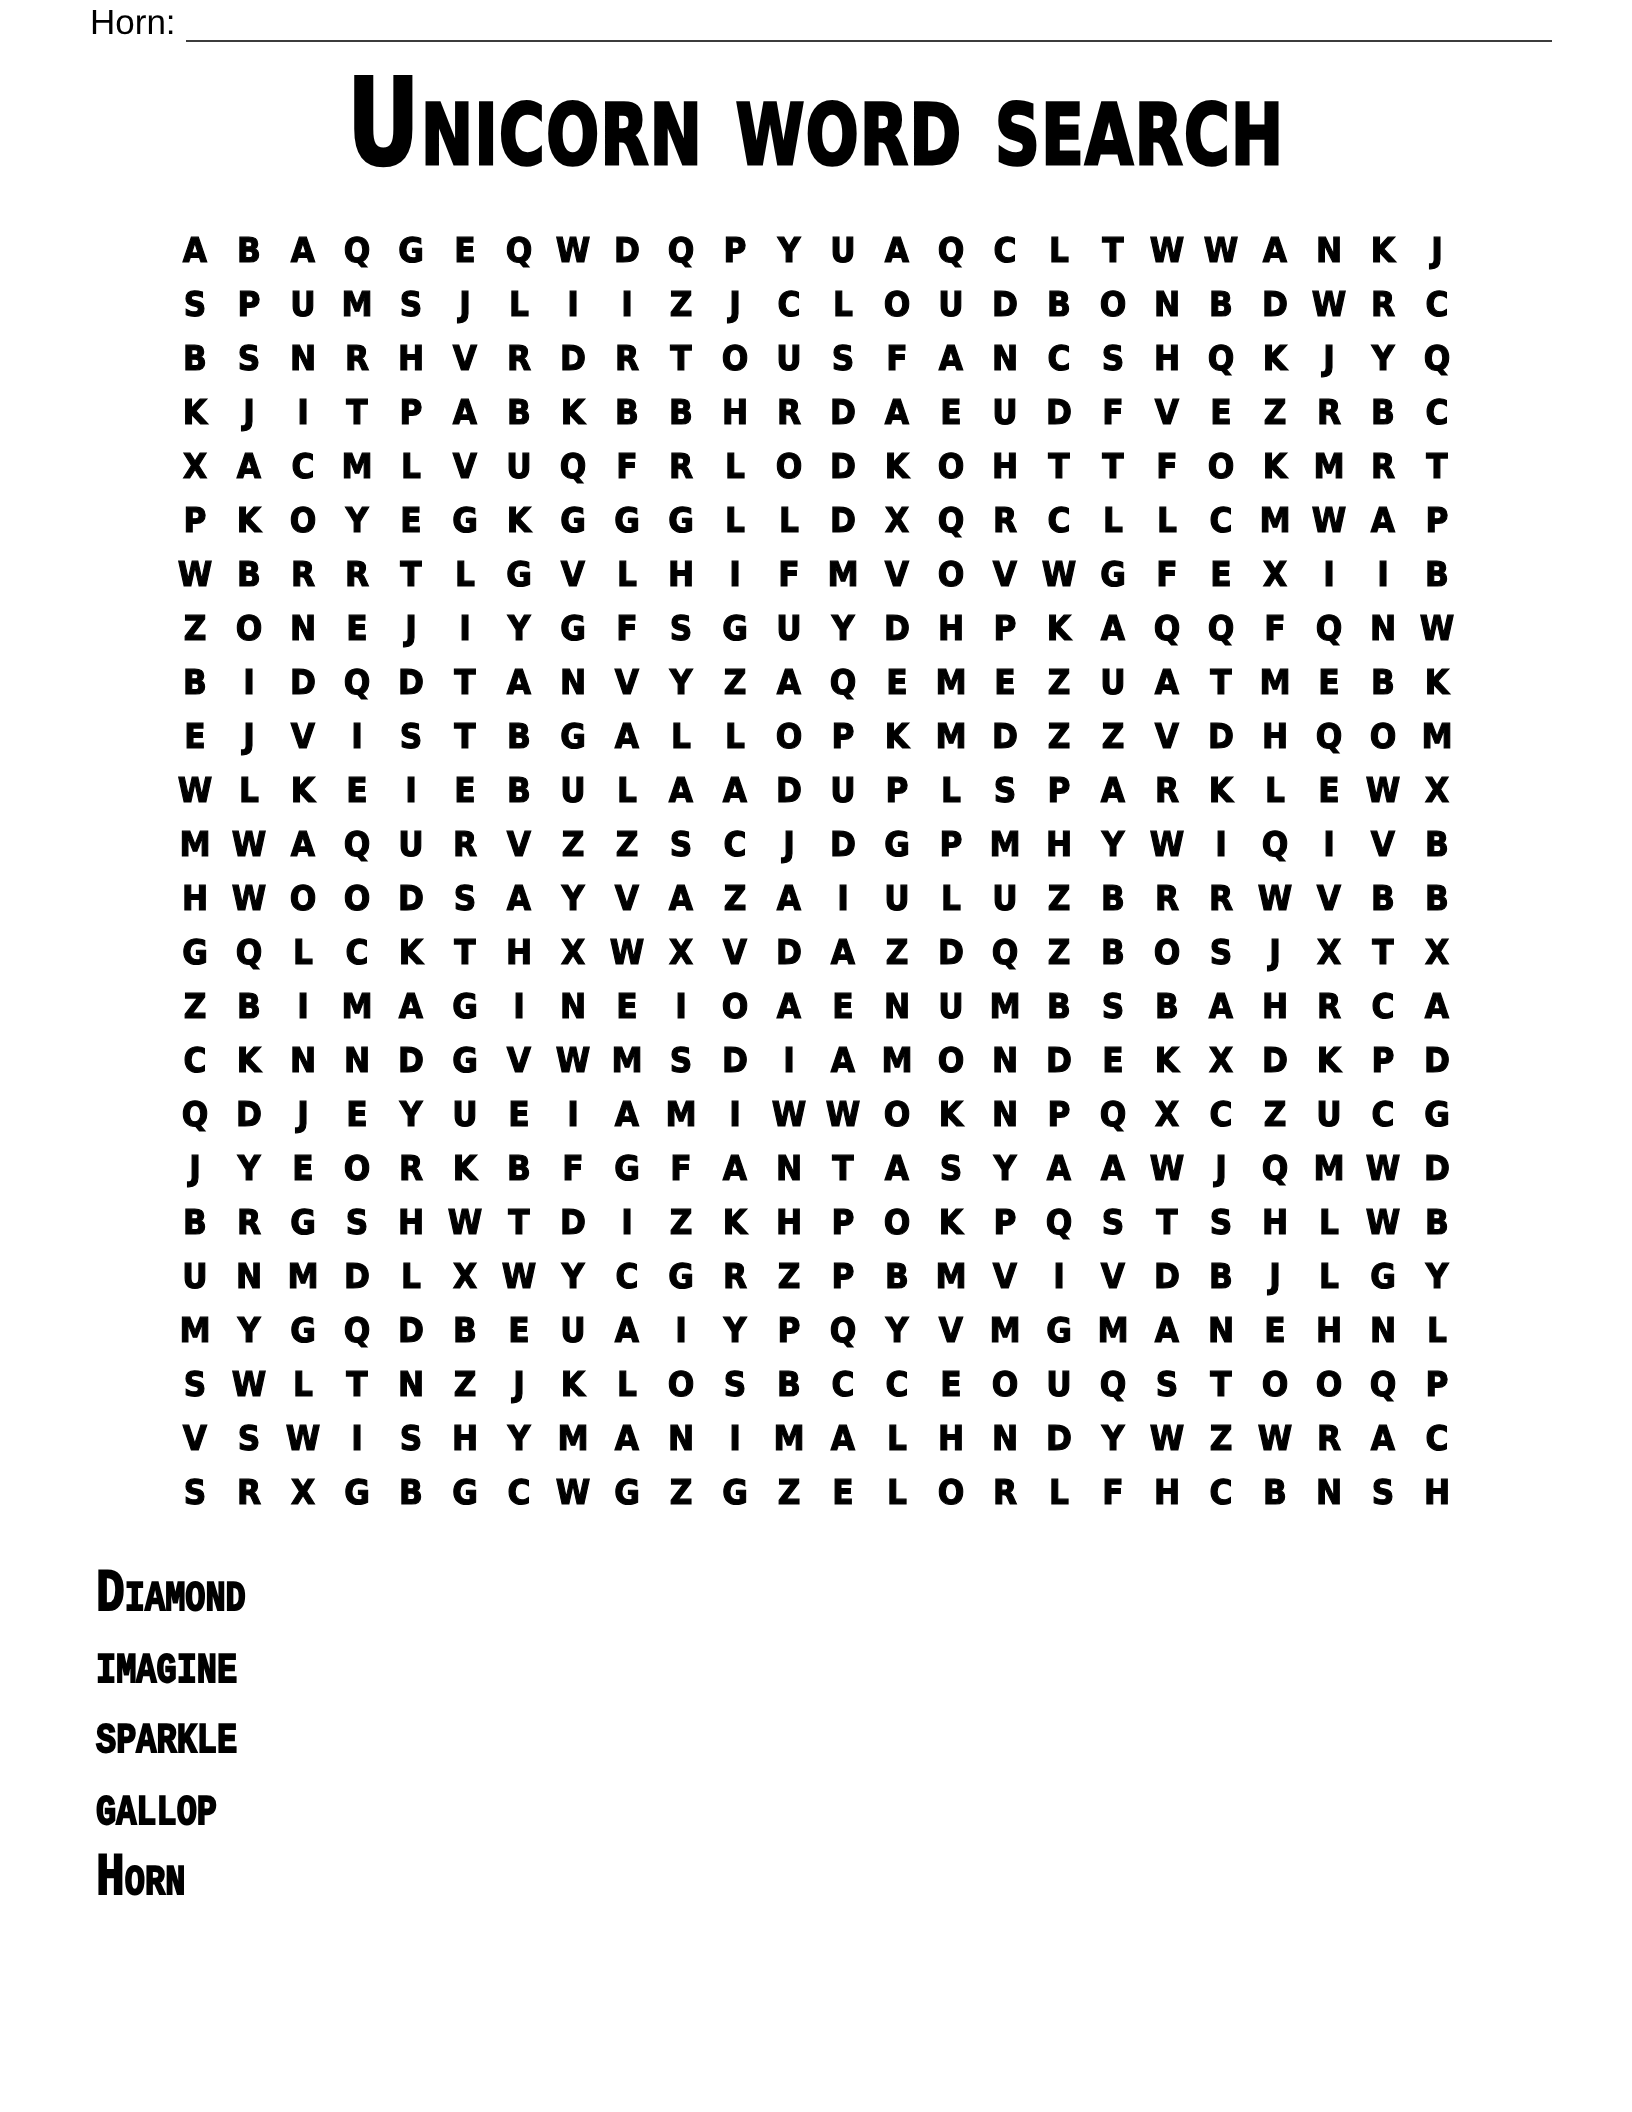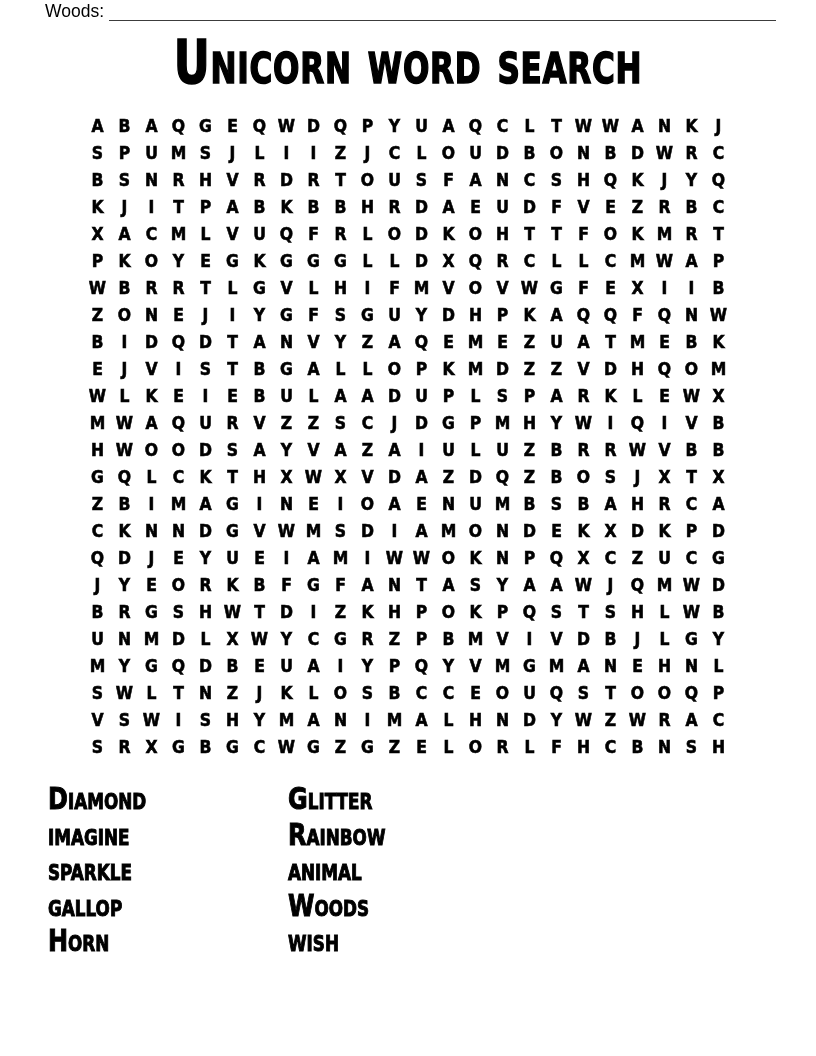--- a/index.html
+++ b/index.html
@@ -54,38 +54,39 @@
     transform: scaleX(0.92);
     -webkit-text-stroke: 0.6px #000;
     user-select: none;
   }
 
   
   .words {
     position: absolute; left: 48px; top: 781px;
     display: grid;
     grid-template-columns: 240px 240px 240px;
+    font-family: Liberation Mono, monospace;
   }
   .word {
     height: 35.6px; line-height: 35.6px;
     font-size: 30px; font-weight: bold;
     font-variant: small-caps;
     transform: scaleX(0.80);
     transform-origin: 0 50%;
     -webkit-text-stroke: 1px #000;
     white-space: nowrap;
   }
 </style>
 </head>
 <body>
 
 <div>
 
   <div class="name-row">
-    <span class="name-label">Woods:</span>
+    <span class="name-label">Horn:</span>
     <span class="name-line"></span>
   </div>
 
   <h1 class="title">Unicorn word search</h1>
 
   <div class="grid" id="letter-grid">
       <span class="cell">A</span>
       <span class="cell">B</span>
       <span class="cell">A</span>
       <span class="cell">Q</span>
@@ -664,22 +665,15 @@
     </div>
 
   <div class="words" id="word-list">
       <div class="word-col">
         <div class="word">Diamond</div>
         <div class="word">imagine</div>
         <div class="word">sparkle</div>
         <div class="word">gallop</div>
         <div class="word">Horn</div>
       </div>
-      <div class="word-col">
-        <div class="word">Glitter</div>
-        <div class="word">Rainbow</div>
-        <div class="word">animal</div>
-        <div class="word">Woods</div>
-        <div class="word">wish</div>
-      </div>
     </div>
 
 </div>
 
 </body></html>

